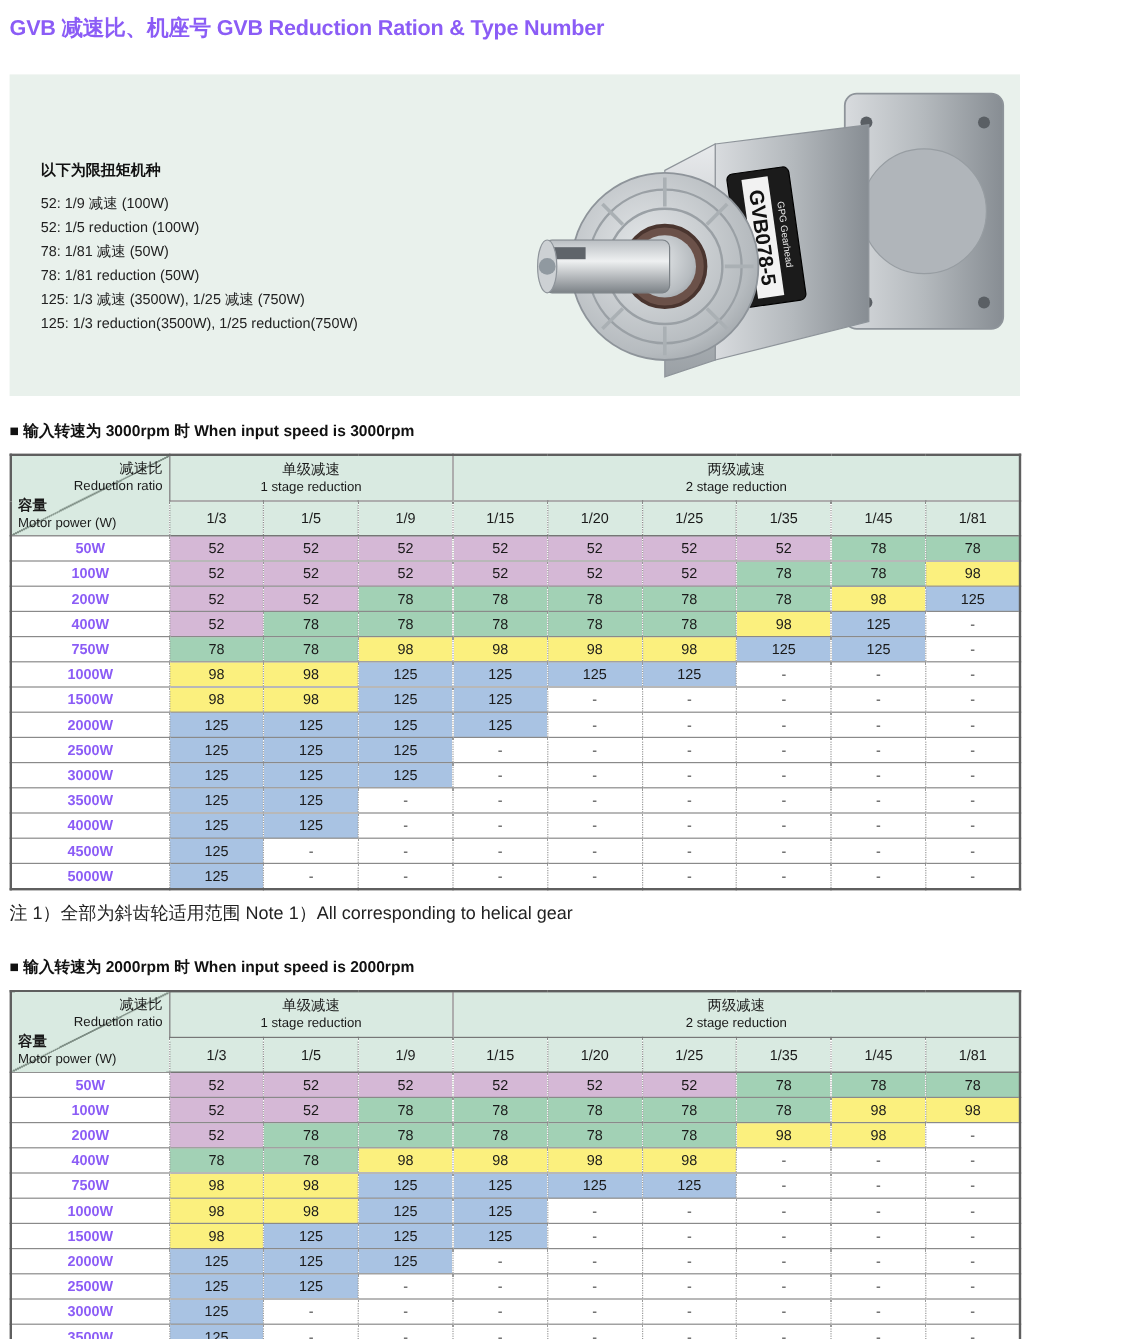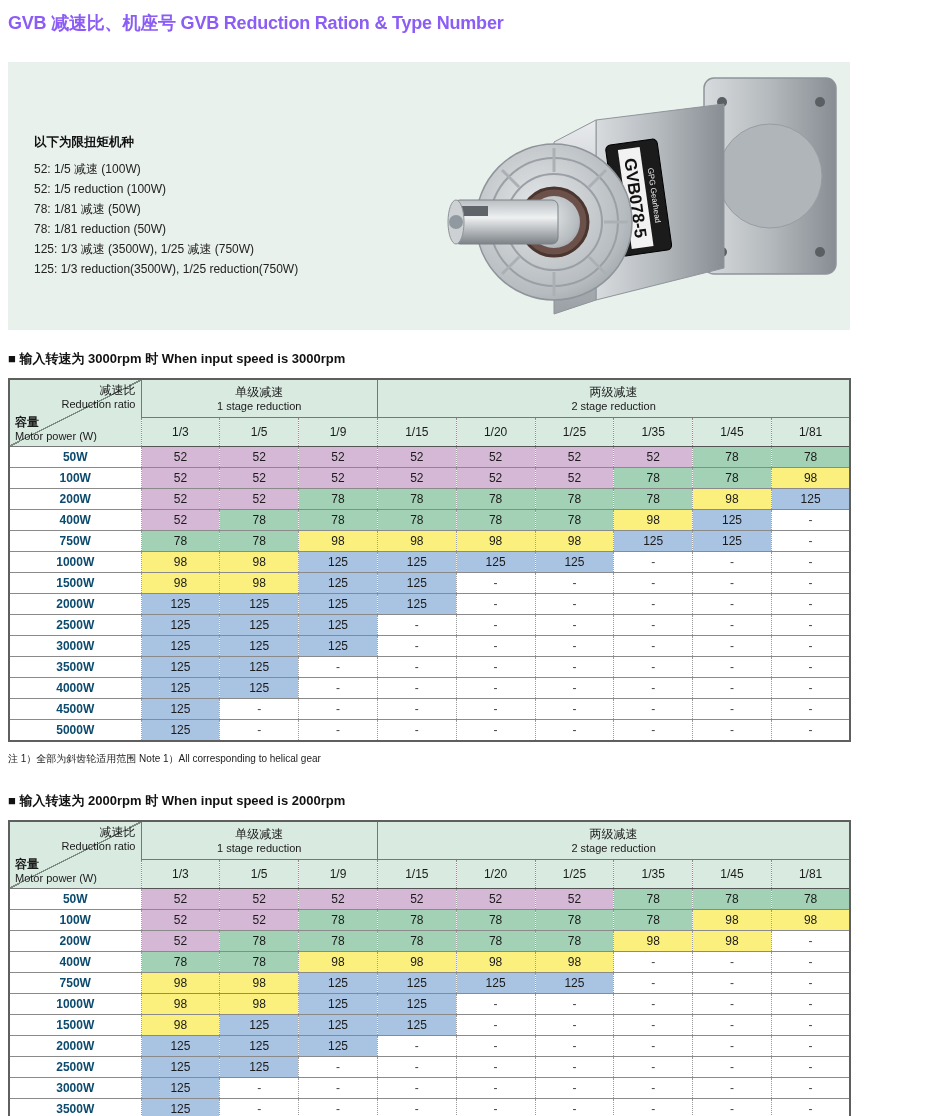--- a/index.html
+++ b/index.html
@@ -15,42 +15,42 @@
   .gearbox-wrap{position:absolute;right:-6px;top:0;width:420px;height:268px;}
 
   .section-title{margin:20px 0 10px 8px;font-size:13px;font-weight:bold;color:#111;}
   .section-title.second{margin-top:26px;}
 
   .gvb-table{border-collapse:collapse;table-layout:fixed;width:842px;margin-left:8px;border:2px solid #5f5f5f;}
   .gvb-table th,.gvb-table td{padding:0;font-weight:normal;text-align:center;vertical-align:middle;overflow:hidden;}
   .gvb-table .group-row th{height:37px;border-bottom:1px solid #777;border-left:1px solid #777;font-size:12px;line-height:14px;}
   .gvb-table .ratio-row th{height:28px;border-bottom:1px solid #555;border-left:1px dotted #8a8a8a;font-size:12px;}
   .gvb-table tbody td{height:20px;border-top:1px solid #8a8a8a;border-left:1px dotted #9a9a9a;font-size:12px;}
-  .gvb-table tbody td.row-label{background:#fff;border-left:none;font-weight:bold;font-size:12px;color:#0c4a6e;}
+  .gvb-table tbody td.row-label{background:#fff;border-left:none;font-weight:bold;font-size:12px;color:#8b5cf6;}
   .gvb-table td.dash{background:#fff;color:#444;}
   .corner-cell{position:relative;}
   .corner-top{position:absolute;top:3px;right:5px;text-align:right;font-size:12px;line-height:14px;}
   .corner-top .en{font-size:11px;}
   .corner-bottom{position:absolute;left:5px;bottom:3px;text-align:left;font-size:12px;line-height:14px;font-weight:bold;}
   .corner-bottom .en{font-size:11px;font-weight:normal;}
   .group-hd .en{font-size:11px;}
-  .note{margin:10px 0 0 8px;font-size:10px;color:#222;}
+  .note{margin:10px 0 0 8px;font-size:15px;color:#222;}
 </style>
 </head>
 <body>
 
 <div class="page">
 
   <h1 class="page-title">GVB 减速比、机座号 GVB Reduction Ration &amp; Type Number</h1>
 
   <div class="info-box">
     <div class="info-text">
       <div class="info-heading">以下为限扭矩机种</div>
       <div id="info-lines">
-          <div class="info-line">52: 1/5 减速 (100W)</div>
+          <div class="info-line">52: 1/9 减速 (100W)</div>
           <div class="info-line">52: 1/5 reduction (100W)</div>
           <div class="info-line">78: 1/81 减速 (50W)</div>
           <div class="info-line">78: 1/81 reduction (50W)</div>
           <div class="info-line">125: 1/3 减速 (3500W), 1/25 减速 (750W)</div>
           <div class="info-line">125: 1/3 reduction(3500W), 1/25 reduction(750W)</div>
         </div>
     </div>
 
     <div class="gearbox-wrap">
       <svg width="420" height="268" viewBox="0 0 420 268">

